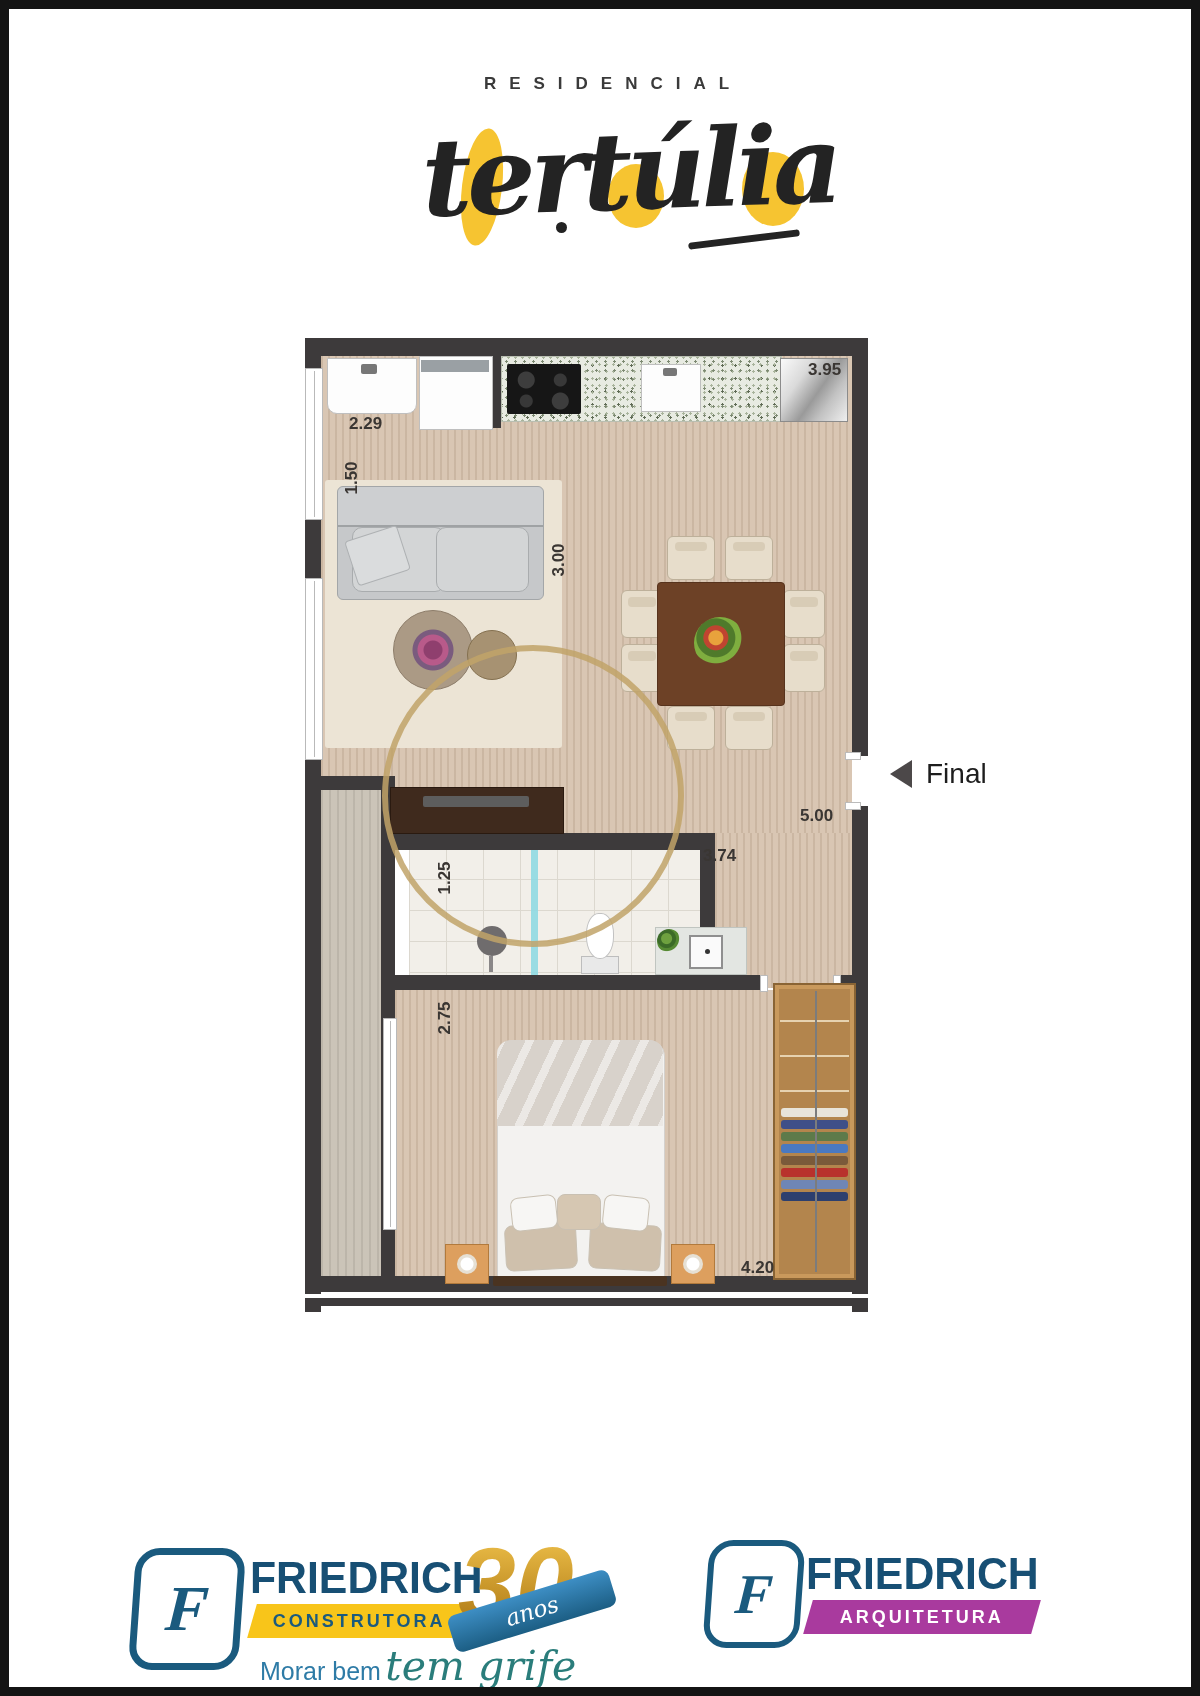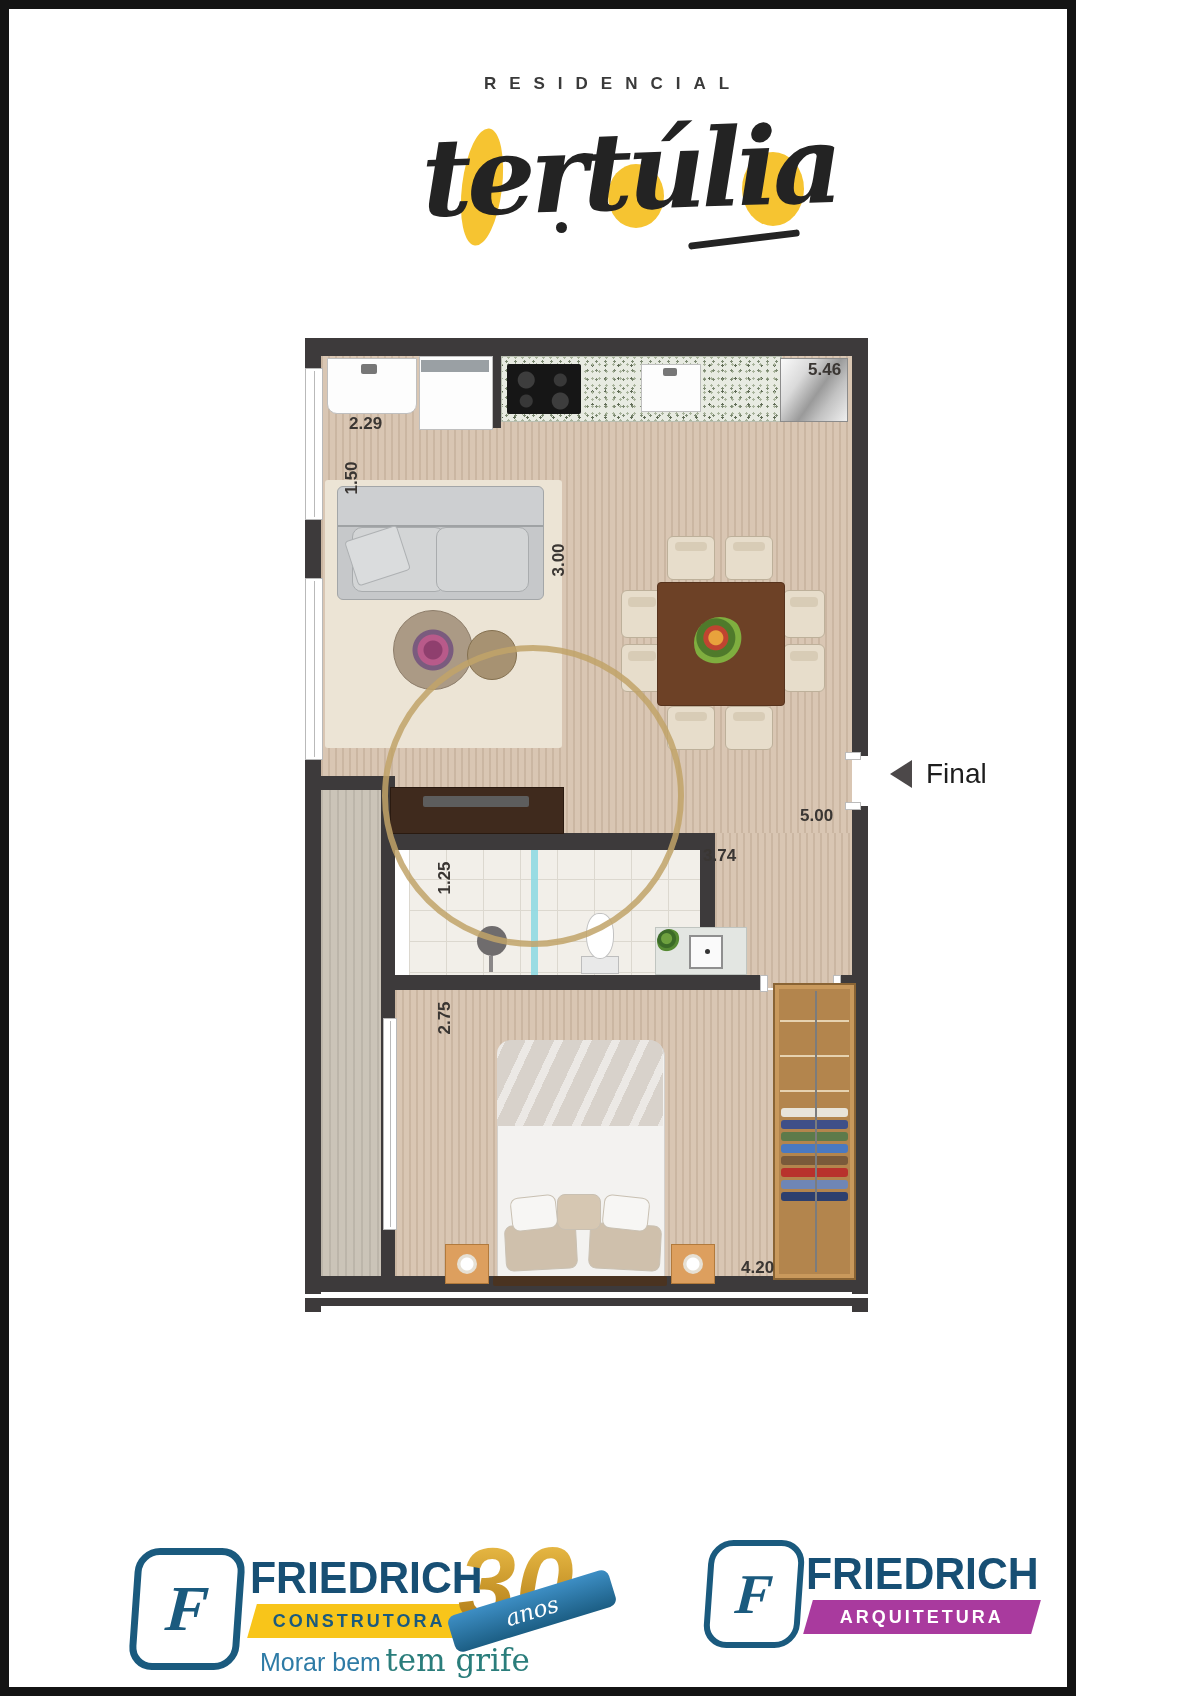--- a/index.html
+++ b/index.html
@@ -1,16 +1,16 @@
 <!DOCTYPE html>
 <html><head>
 <meta charset="utf-8">
 <style>
   html,body{margin:0;padding:0;background:#fff;}
-  .page{position:relative;width:1076px;height:1696px;background:#ffffff;overflow:hidden;
+  .page{position:relative;width:1200px;height:1696px;background:#ffffff;overflow:hidden;
         font-family:"Liberation Sans",sans-serif;}
   .frame{position:absolute;inset:0;border:9px solid #141414;z-index:100;pointer-events:none;}
   .abs{position:absolute;}
 
   
   .brand-top{left:0;top:74px;width:1200px;text-align:center;letter-spacing:13px;padding-left:13px;
              font-size:17px;font-weight:600;color:#3a3a3a;z-index:5;}
   .brand-script{left:420px;top:96px;width:420px;height:160px;text-align:center;z-index:5;
                 font-family:"DejaVu Serif",serif;font-style:italic;font-weight:bold;
                 font-size:108px;color:#232323;letter-spacing:-5px;transform:rotate(-2deg);line-height:150px;}
@@ -107,21 +107,21 @@
   .fbadge span{font-family:"Liberation Serif",serif;font-style:italic;font-weight:bold;color:#1a5a7e;}
   .friedrich{position:absolute;font-weight:bold;color:#174f74;transform:scaleX(.95);transform-origin:left;z-index:6;}
   .banner{position:absolute;transform:skewX(-16deg);display:flex;align-items:center;justify-content:center;z-index:6;}
   .banner span{transform:skewX(16deg);font-weight:bold;letter-spacing:3px;}
   .banner-yellow{background:#f8c51a;}
   .banner-yellow span{color:#1b5a7e;font-size:18px;}
   .banner-magenta{background:#a93a9e;}
   .banner-magenta span{color:#ffffff;font-size:18px;}
   .tagline{position:absolute;z-index:6;white-space:nowrap;}
   .tagline .plain{font-size:25px;color:#2e7ba6;}
-  .tagline .script{font-family:"DejaVu Serif",serif;font-size:31px;color:#2a7d7b;}
+  .tagline .script{font-family:"DejaVu Serif",serif;font-style:italic;font-size:41px;color:#2a7d7b;}
   .thirty{position:absolute;z-index:7;font-size:104px;font-weight:bold;font-style:italic;line-height:100px;
      background:linear-gradient(#eec04a,#a8720f);-webkit-background-clip:text;background-clip:text;color:#c9920f;
      -webkit-text-fill-color:transparent;}
   .ribbon{position:absolute;z-index:8;background:linear-gradient(#3d8ec4,#1c5e84);border-radius:8px;
      transform:rotate(-17deg);display:flex;align-items:center;justify-content:center;}
   .ribbon span{color:#fff;font-style:italic;font-size:23px;font-family:"DejaVu Serif",serif;}
 </style>
 </head>
 <body>
 
@@ -238,21 +238,21 @@
         <div style="background:#7a5a3a;"></div>
         <div style="background:#b8322c;"></div>
         <div style="background:#6f86b5;"></div>
         <div style="background:#2d3f6e;"></div>
       </div>
     </div>
 
     <div class="dim" style="left:44px;top:76px;">2.29</div>
     <div class="dim vdim" style="left:15px;top:131px;">1.50</div>
     <div class="dim vdim" style="left:222px;top:213px;">3.00</div>
-    <div class="dim" style="left:503px;top:22px;">5.46</div>
+    <div class="dim" style="left:503px;top:22px;">3.95</div>
     <div class="dim" style="left:495px;top:468px;">5.00</div>
     <div class="dim vdim" style="left:108px;top:531px;">1.25</div>
     <div class="dim" style="left:398px;top:508px;">3.74</div>
     <div class="dim vdim" style="left:108px;top:671px;">2.75</div>
     <div class="dim" style="left:436px;top:920px;">4.20</div>
 
     <div class="watermark-ring" style="left:77px;top:307px;width:290px;height:290px;"></div>
   </div>
 
   <div class="access">

